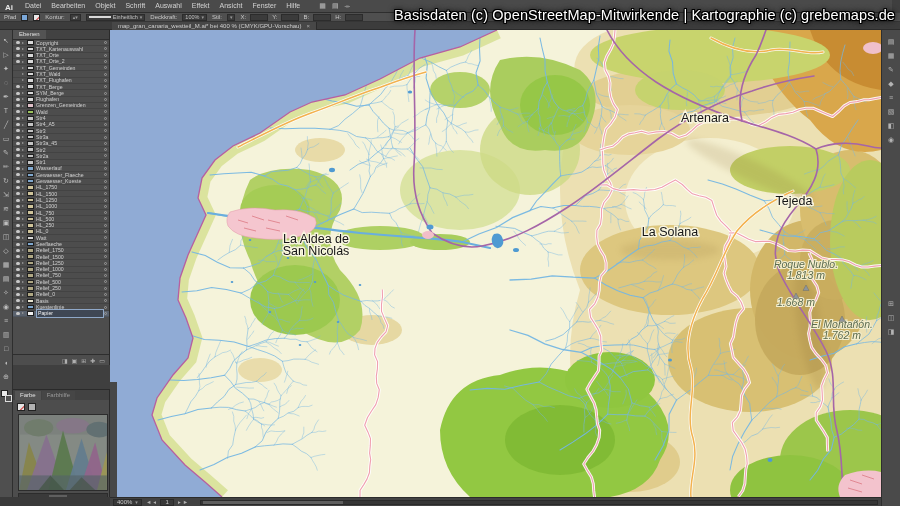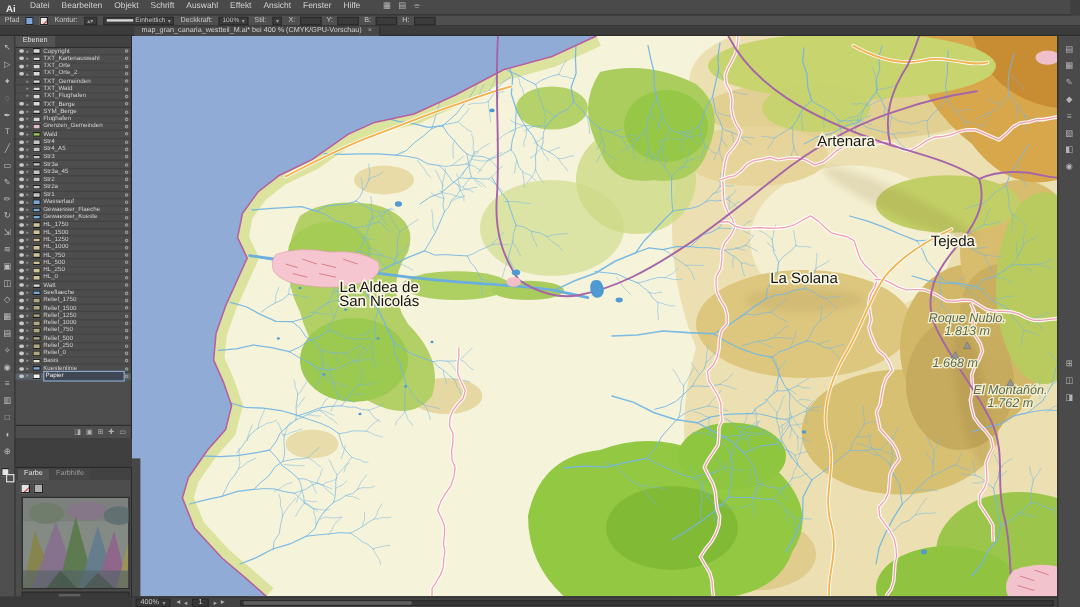--- a/index.html
+++ b/index.html
@@ -795,20 +795,21 @@
           <polygon points="683,268.5 689,268.5 686,263" fill="#8f959b" stroke="#5f6560" stroke-width="0.4"></polygon>
           <text x="732" y="298" class="pk">El Montañón.</text>
           <text x="732" y="309" class="pk">1.762 m</text>
           <polygon points="729,291.5 735,291.5 732,286" fill="#8f959b" stroke="#5f6560" stroke-width="0.4"></polygon>
         </g>
 
       <rect x="0" y="352" width="7" height="115" fill="#474747"></rect>
     </svg>
   </div>
 
+  <div class="banner">Basisdaten (c) OpenStreetMap-Mitwirkende | Kartographie (c) grebemaps.de</div>
 
   <div class="statusbar">
     <span class="sb-zoom">
       <span>400%</span>
         <span class="ob-caret">▾</span>
     </span>
     <span class="sb-nav">
       <span>◄</span>
         <span>◂</span>
     </span>

